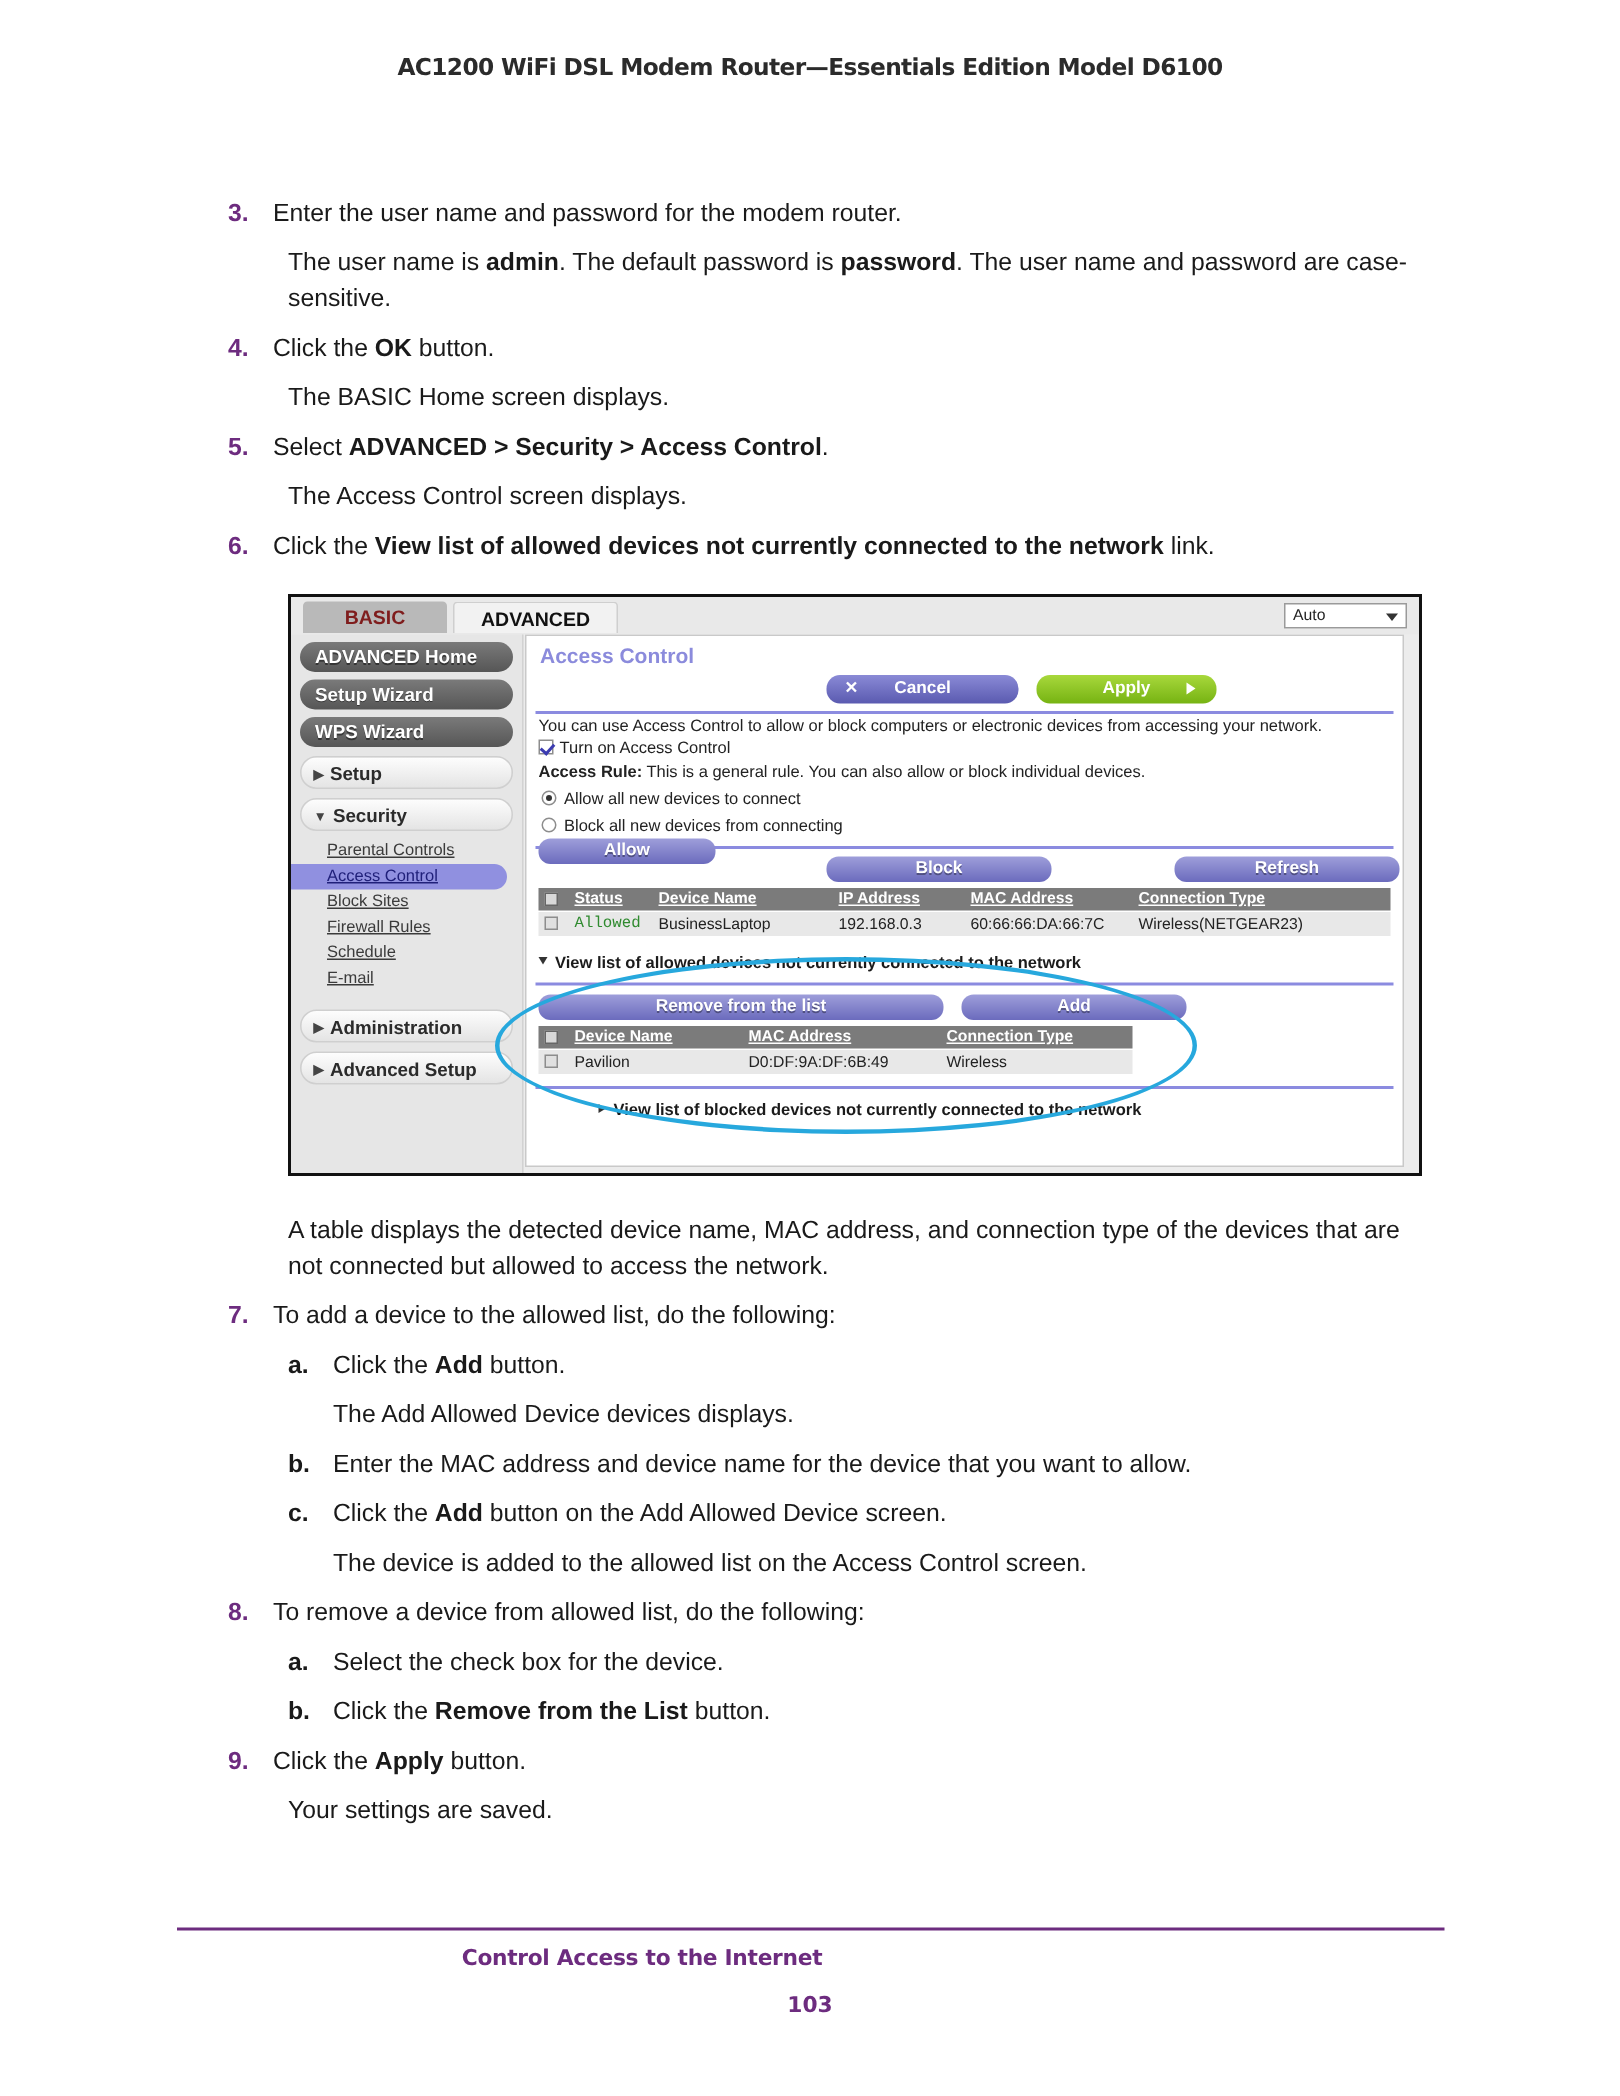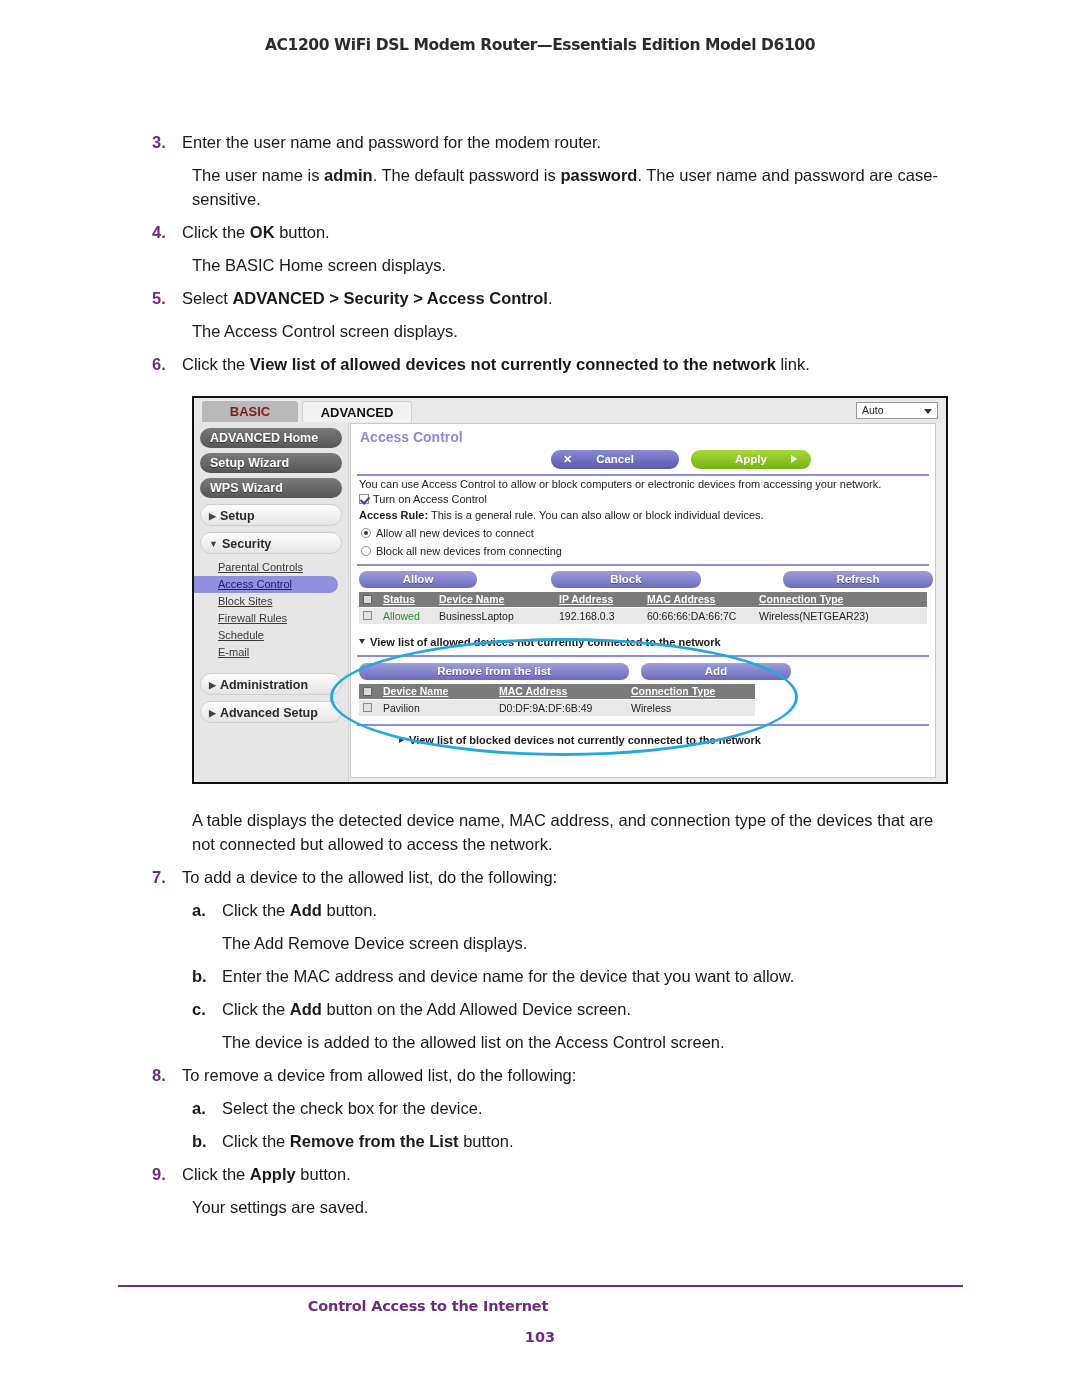--- a/index.html
+++ b/index.html
@@ -323,41 +323,41 @@
 
     <div class="radio-row" style="top:103px;">
       <span class="rdo on"></span><span>Allow all new devices to connect</span>
     </div>
     <div class="radio-row" style="top:121px;">
       <span class="rdo"></span><span>Block all new devices from connecting</span>
     </div>
 
     <div class="rule-purple" style="top:140px;"></div>
 
-    <div class="pbtn" style="left:8px;top:147px;width:118px;">
+    <div class="pbtn" style="left:8px;top:135px;width:118px;">
       <span>Allow</span>
     </div>
     <div class="pbtn" style="left:200px;top:147px;width:150px;">
       <span>Block</span>
     </div>
     <div class="pbtn" style="left:432px;top:147px;width:150px;">
       <span>Refresh</span>
     </div>
 
     <div class="thead" style="top:168px;">
       <span class="hcb"></span>
       <span style="left:24px;">Status</span>
       <span style="left:80px;">Device Name</span>
       <span style="left:200px;">IP Address</span>
       <span style="left:288px;">MAC Address</span>
       <span style="left:400px;">Connection Type</span>
     </div>
     <div class="trow" style="top:184px;">
       <span class="rcb"></span>
-      <span class="greenv" style="left:24px;">Allowed</span>
+      <span class="greenv" style="left:24px;font-family:Liberation Mono, monospace;">Allowed</span>
       <span style="left:80px;">BusinessLaptop</span>
       <span style="left:200px;">192.168.0.3</span>
       <span style="left:288px;">60:66:66:DA:66:7C</span>
       <span style="left:400px;">Wireless(NETGEAR23)</span>
     </div>
 
     <div class="link-row" style="top:212px;">
       <span class="tri-d"></span><span>View list of allowed devices not currently connected to the network</span>
     </div>
 
@@ -400,21 +400,21 @@
 
   <div class="step">
     <div class="num">7.</div>
     <div class="body">To add a device to the allowed list, do the following:</div>
   </div>
 
   <div class="substep">
     <div class="num">a.</div>
     <div class="body"><span>Click the </span><b>Add</b><span> button.</span></div>
   </div>
-  <div class="subpara">The Add Remove Device screen displays.</div>
+  <div class="subpara">The Add Allowed Device devices displays.</div>
 
   <div class="substep">
     <div class="num">b.</div>
     <div class="body">Enter the MAC address and device name for the device that you want to allow.</div>
   </div>
 
   <div class="substep">
     <div class="num">c.</div>
     <div class="body"><span>Click the </span><b>Add</b><span> button on the Add Allowed Device screen.</span></div>
   </div>

